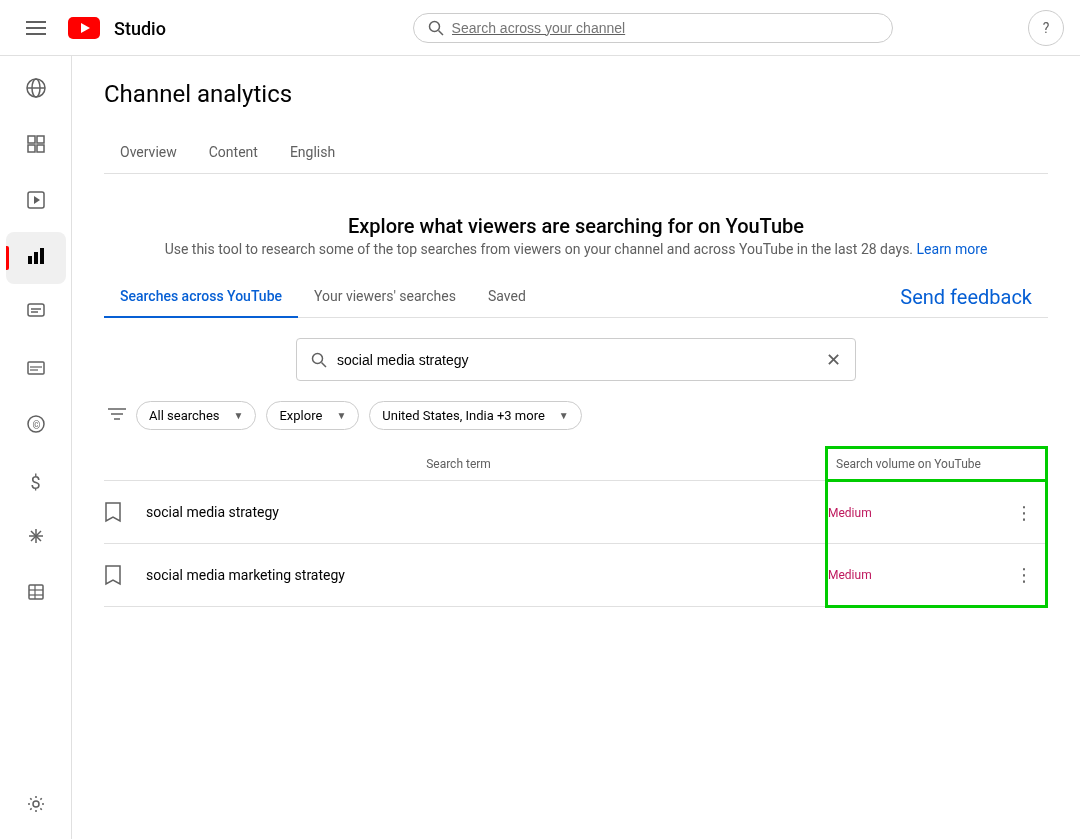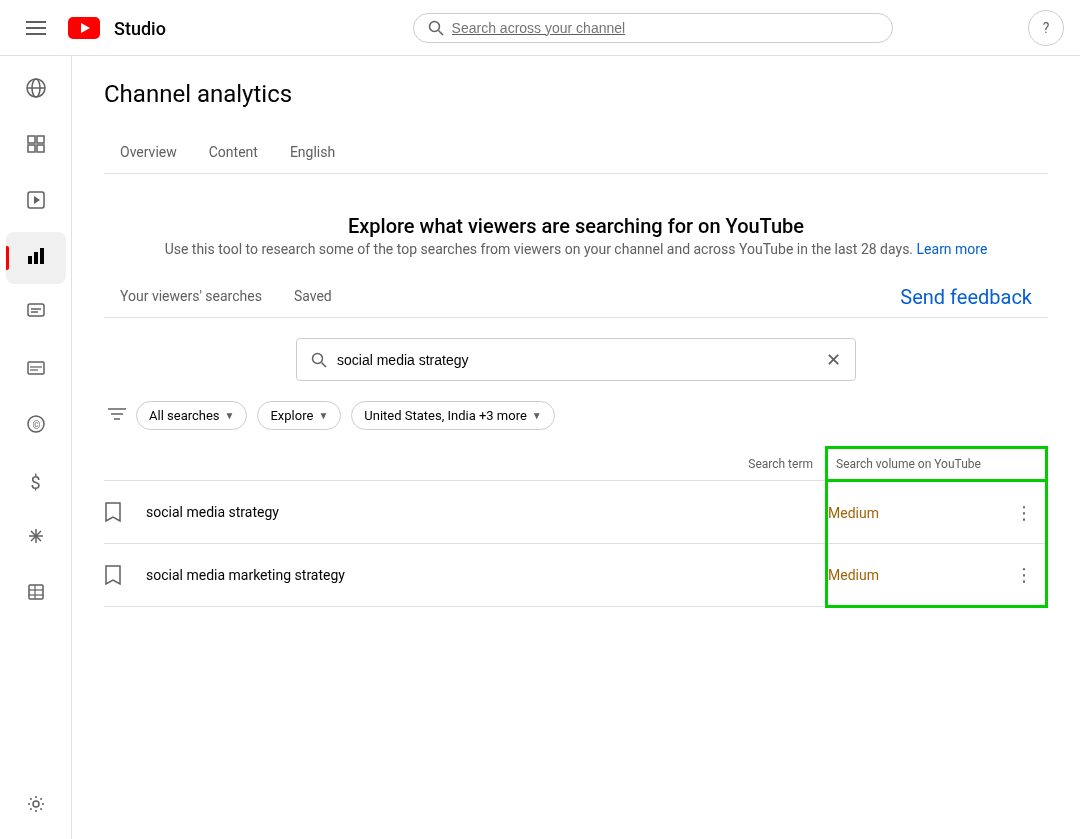--- a/index.html
+++ b/index.html
@@ -226,62 +226,62 @@
     .filter-row {
       display: flex;
       align-items: center;
       gap: 10px;
       margin-bottom: 16px;
       padding: 0 4px;
     }
     .filter-chip {
       display: flex;
       align-items: center;
-      gap: 5px;
+      gap: 14px;
       border: 1px solid #ccc;
       border-radius: 16px;
       padding: 6px 12px;
       font-size: 13px;
       cursor: pointer;
       color: #030303;
     }
     .filter-chip .chip-arrow { font-size: 10px; color: #606060; }
 
     
     .results-table {
       width: 100%;
       border-collapse: collapse;
     }
     .results-table .col-header {
       font-size: 12px;
       color: #606060;
       font-weight: 400;
       padding: 8px 12px 8px 0;
-      text-align: right;
+      text-align: center;
       border-bottom: 1px solid #e0e0e0;
     }
     .results-table tr { border-bottom: 1px solid #e0e0e0; }
     .results-table td {
       padding: 20px 12px 20px 0;
       font-size: 14px;
       vertical-align: middle;
     }
     .result-row td.volume-cell {
       border-left: 3px solid #00cc00;
       border-right: 3px solid #00cc00;
     }
     .result-row:last-child td.volume-cell {
       border-bottom: 3px solid #00cc00;
     }
     .bookmark-icon { color: #606060; font-size: 18px; cursor: pointer; margin-right: 12px; }
     .result-term {
       font-size: 14px; font-weight: 400;
       display: flex; align-items: center; gap: 12px;
     }
-    .volume-text { font-size: 14px; color: #a16207; }
+    .volume-text { font-size: 12px; color: #be185d; }
     .more-icon { color: #606060; font-size: 18px; cursor: pointer; }
     .td-actions { display: flex; align-items: center; justify-content: space-between; }
   </style>
 </head>
 <body>
 
 <div class="top-nav">
   <div class="menu-icon-btn">
     <svg width="20" height="14" viewBox="0 0 20 14" fill="none">
       <rect y="0" width="20" height="2" fill="#606060"></rect>
@@ -416,20 +416,21 @@
     </div>
 
     <div class="research-content">
       <h2 class="explore-title">Explore what viewers are searching for on YouTube</h2>
       <p class="explore-desc">
         <span>Use this tool to research some of the top searches from viewers on your channel and across YouTube in the last 28 days.</span>
         <a href="#">Learn more</a>
       </p>
 
       <div class="sub-tabs">
+        <div class="sub-tab active">Searches across YouTube</div>
         <div class="sub-tab">Your viewers' searches</div>
         <div class="sub-tab">Saved</div>
         <div class="sub-tabs-spacer"></div>
         <div class="send-feedback-btn">Send feedback</div>
       </div>
 
       <div class="search-input-container">
         <div class="search-input-box">
           <svg class="search-input-icon" width="16" height="16" viewBox="0 0 16 16" fill="none">
             <circle cx="6.5" cy="6.5" r="5" stroke="#606060" stroke-width="1.5"></circle>

